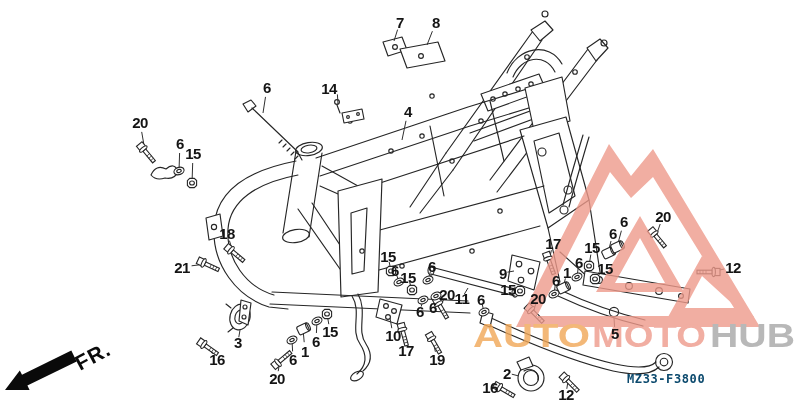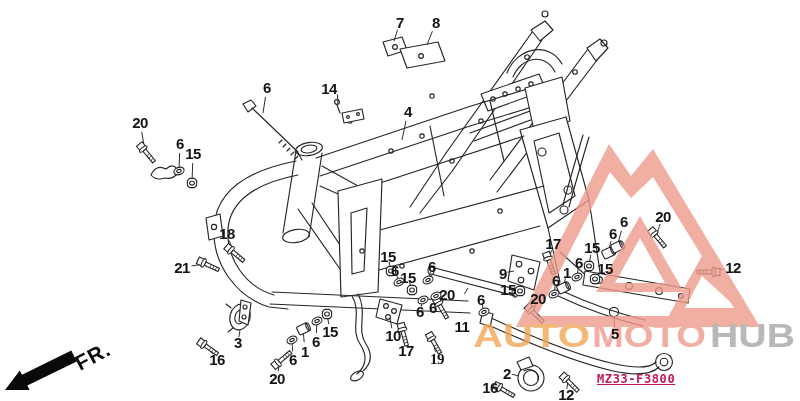--- a/index.html
+++ b/index.html
@@ -8,22 +8,22 @@
   .stage>svg,.wm,.wm>svg,#labels{position:absolute;left:0;top:0;width:800px;height:401px;}
   #art{z-index:1;}
   .wm{z-index:2;pointer-events:none;text-align:right;}
   #labels{z-index:3;}
   .art path,.art circle,.art ellipse,.art line{stroke:#262626;fill:none;stroke-width:1.15;
     stroke-linecap:round;stroke-linejoin:round;}
   .art .f{fill:#fff;}
   #leaders line{stroke:#303030;stroke-width:1;}
   .callout{position:absolute;transform:translate(-50%,-50%);font-weight:bold;font-size:15px;
     color:#141414;letter-spacing:-0.5px;white-space:nowrap;}
-  .part-code{position:absolute;left:597px;top:372px;font-family:"DejaVu Sans Mono",monospace;
-    font-weight:bold;font-size:12px;color:#be185d;letter-spacing:0.6px;text-decoration:underline;}
+  .part-code{position:absolute;left:627px;top:372px;font-family:"DejaVu Sans Mono",monospace;
+    font-weight:bold;font-size:12px;color:#0c4a6e;letter-spacing:0.6px;}
   .wm-t{font-weight:bold;font-size:34px;font-family:"Liberation Sans",sans-serif;}
   .fr-text{font-weight:bold;font-size:21px;fill:#0a0a0a;letter-spacing:1px;
     font-family:"Liberation Sans",sans-serif;}
 </style>
 </head>
 <body>
 
 <div class="stage">
 
   <svg id="art" viewBox="0 0 800 401">
@@ -315,23 +315,23 @@
       <div class="callout" style="left: 182px; top: 267px;">21</div>
       <div class="callout" style="left: 238px; top: 342px;">3</div>
       <div class="callout" style="left: 217px; top: 359px;">16</div>
       <div class="callout" style="left: 277px; top: 378px;">20</div>
       <div class="callout" style="left: 293px; top: 359px;">6</div>
       <div class="callout" style="left: 305px; top: 351px;">1</div>
       <div class="callout" style="left: 316px; top: 341px;">6</div>
       <div class="callout" style="left: 330px; top: 331px;">15</div>
       <div class="callout" style="left: 393px; top: 335px; text-align: right;">10</div>
       <div class="callout" style="left: 406px; top: 350px;">17</div>
-      <div class="callout" style="left: 437px; top: 359px; font-family: Liberation Serif, serif;">19</div>
+      <div class="callout" style="left: 437px; top: 359px;">19</div>
       <div class="callout" style="left: 447px; top: 294px;">20</div>
-      <div class="callout" style="left: 462px; top: 298px; margin-top: 28px;">11</div>
+      <div class="callout" style="left: 462px; top: 298px;">11</div>
       <div class="callout" style="left: 388px; top: 256px;">15</div>
       <div class="callout" style="left: 395px; top: 270px;">6</div>
       <div class="callout" style="left: 408px; top: 277px;">15</div>
       <div class="callout" style="left: 432px; top: 266px;">6</div>
       <div class="callout" style="left: 420px; top: 311px;">6</div>
       <div class="callout" style="left: 433px; top: 307px;">6</div>
       <div class="callout" style="left: 481px; top: 299px;">6</div>
       <div class="callout" style="left: 553px; top: 243px;">17</div>
       <div class="callout" style="left: 592px; top: 247px;">15</div>
       <div class="callout" style="left: 613px; top: 233px;">6</div>

